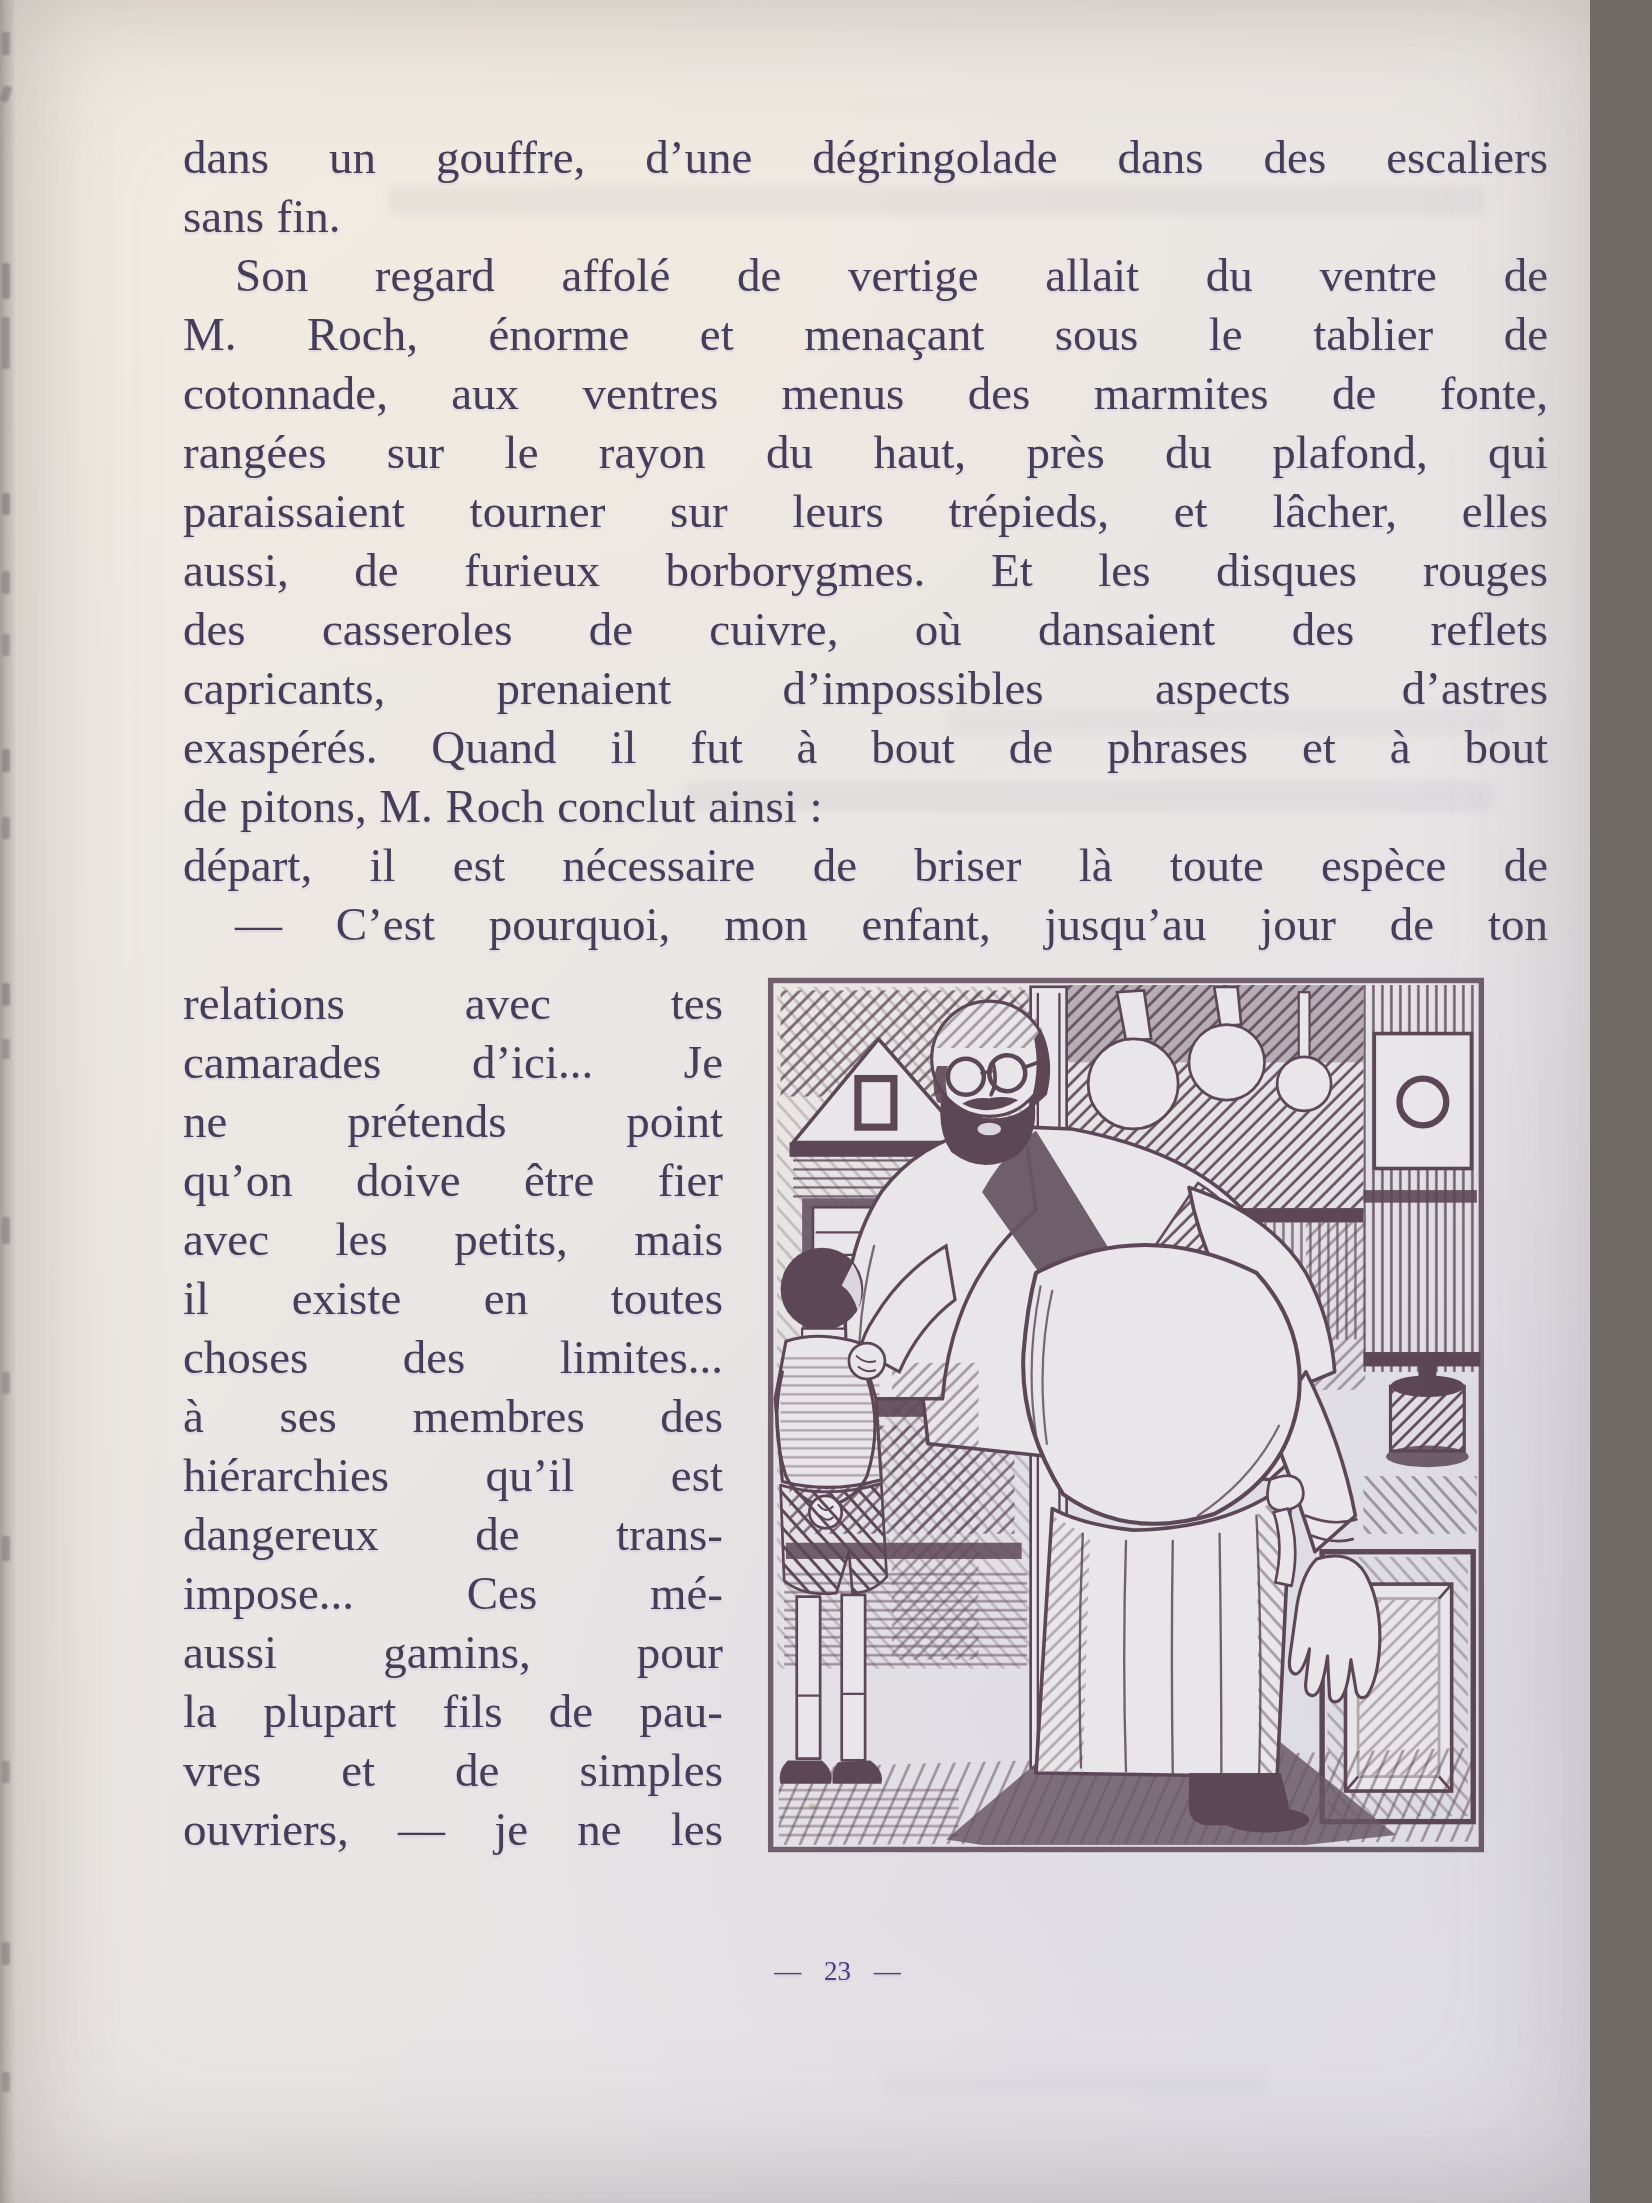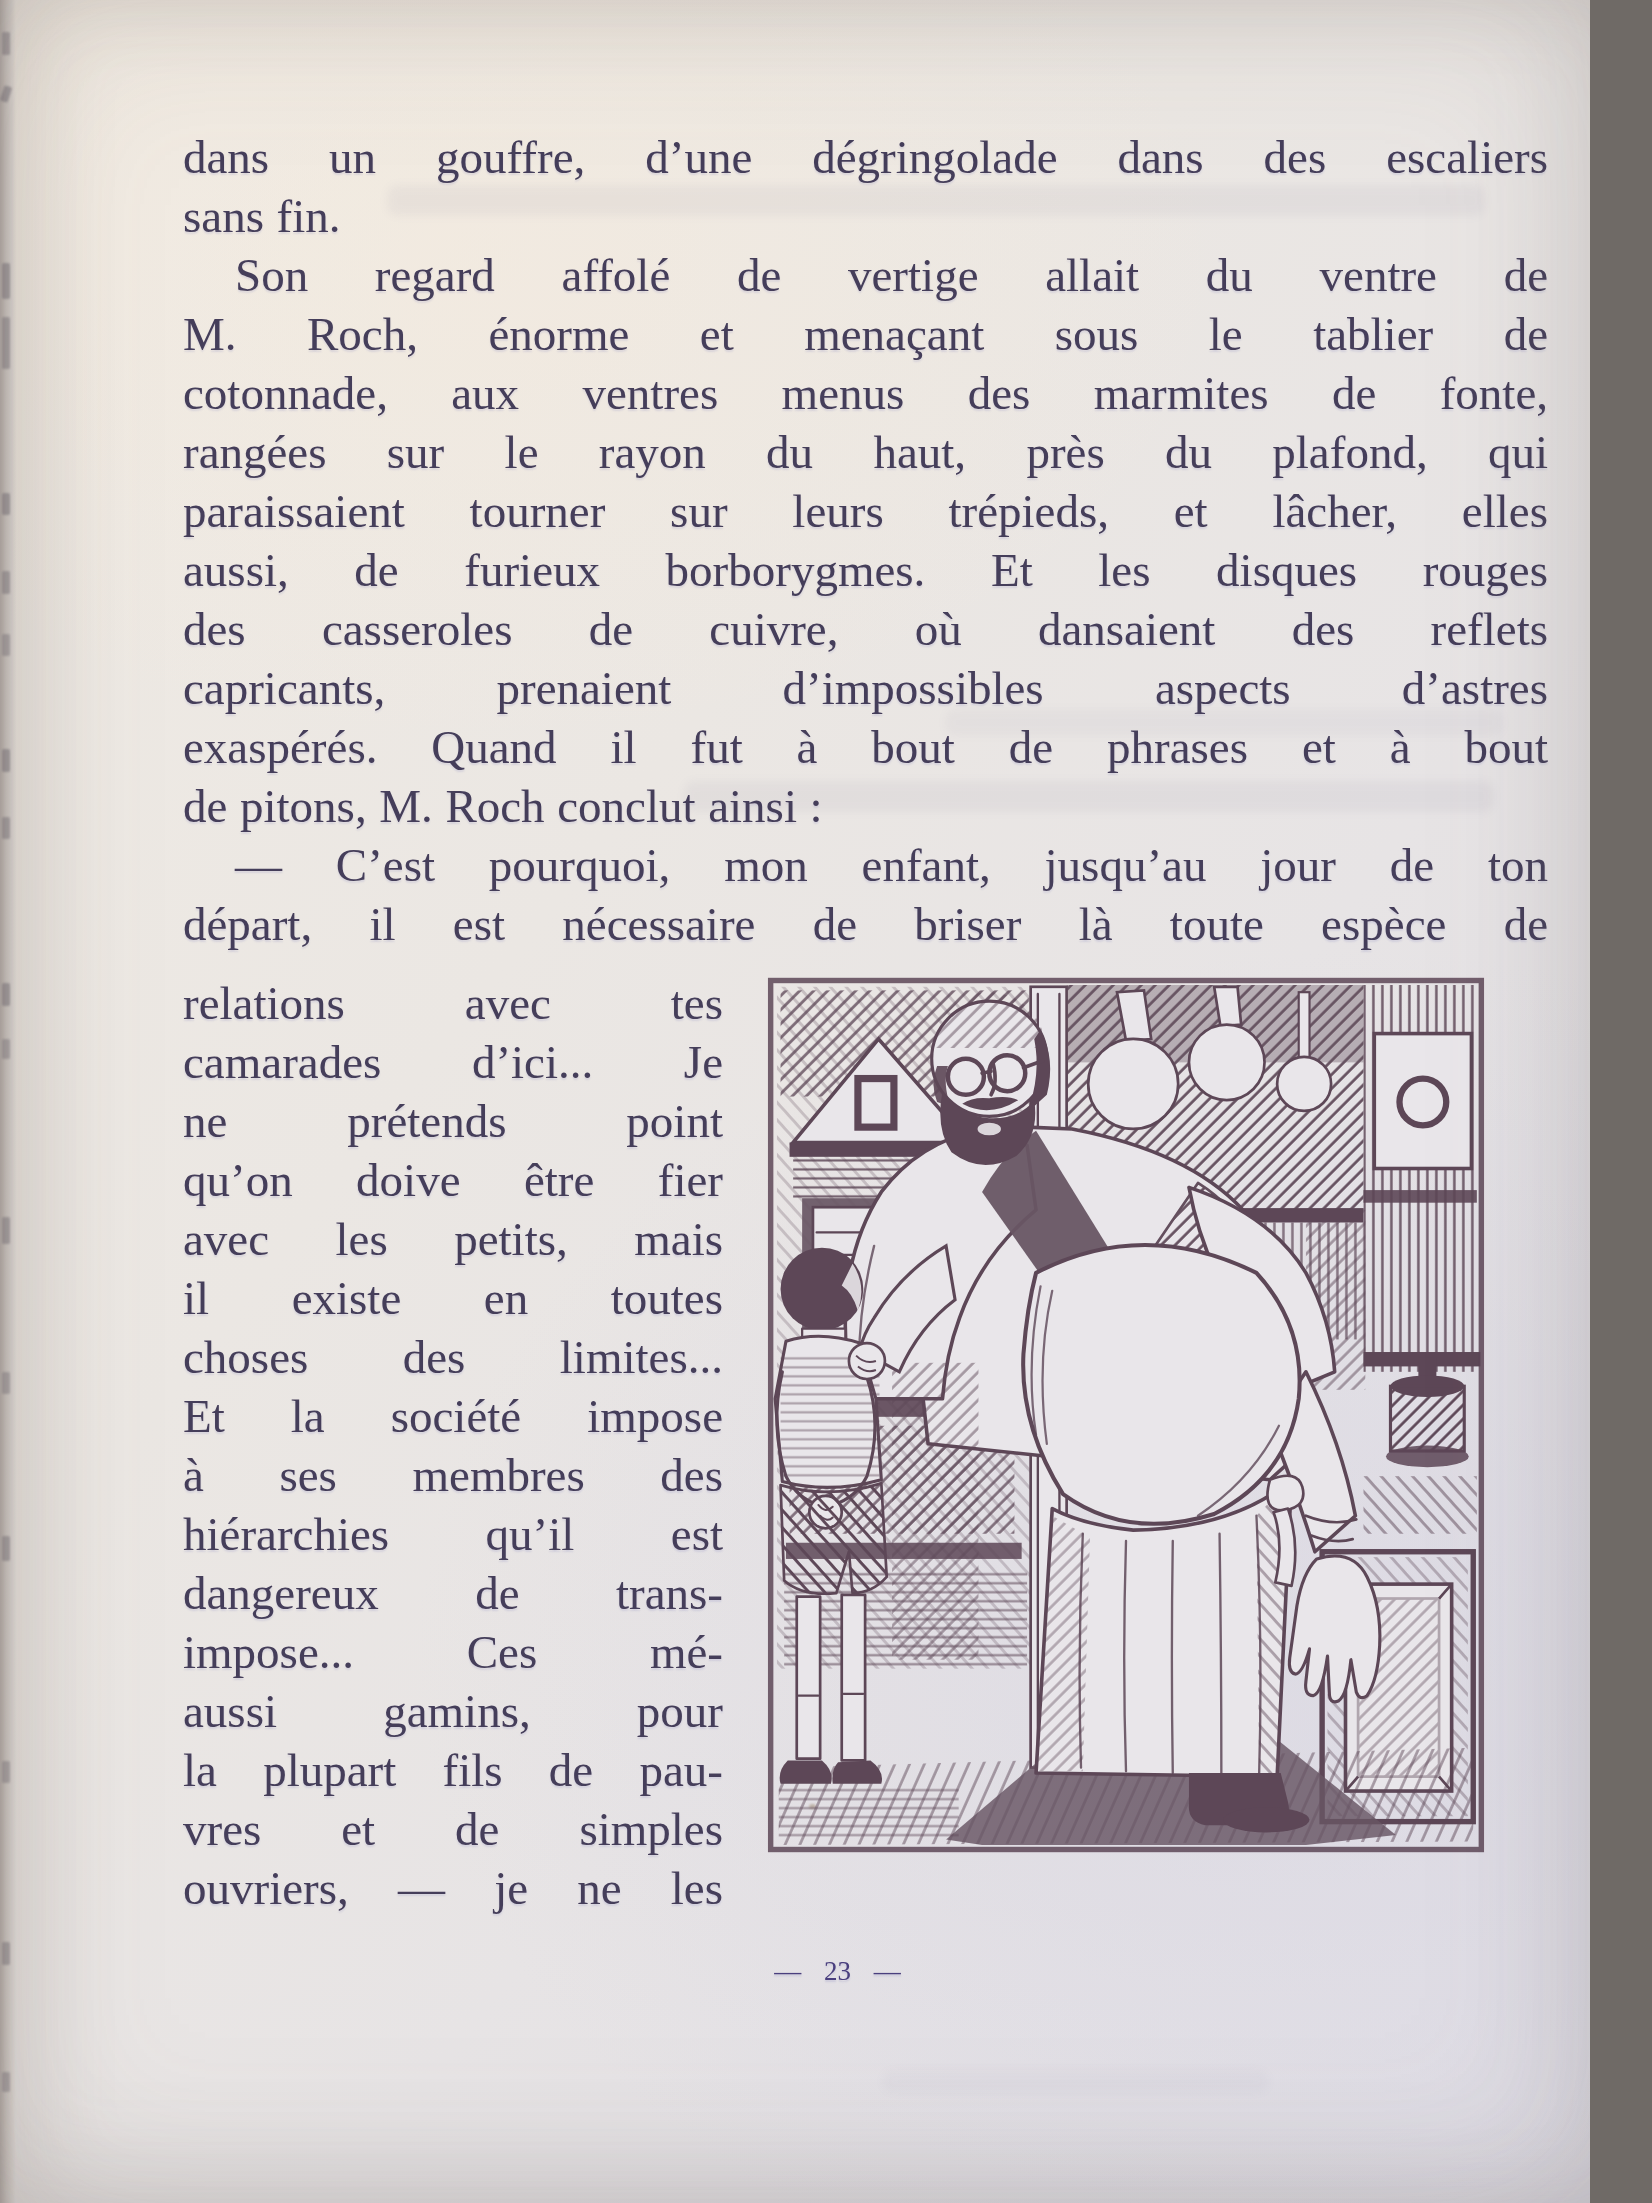--- a/index.html
+++ b/index.html
@@ -83,34 +83,33 @@
       <div class="ln">cotonnade, aux ventres menus des marmites de fonte,</div>
       <div class="ln">rangées sur le rayon du haut, près du plafond, qui</div>
       <div class="ln">paraissaient tourner sur leurs trépieds, et lâcher, elles</div>
       <div class="ln">aussi, de furieux borborygmes. Et les disques rouges</div>
       <div class="ln">des casseroles de cuivre, où dansaient des reflets</div>
       <div class="ln">capricants, prenaient d’impossibles aspects d’astres</div>
       <div class="ln">exaspérés. Quand il fut à bout de phrases et à bout</div>
       <div class="ln endline">de pitons, M. Roch conclut ainsi :</div>
     </section>
     <section>
+      <div class="ln">départ, il est nécessaire de briser là toute espèce de</div>
       <div class="ln ind">— C’est pourquoi, mon enfant, jusqu’au jour de ton</div>
-      <div class="ln">départ, il est nécessaire de briser là toute espèce de</div>
     </section>
   </main>
 
   <div class="col">
     <div class="ln lsp">relations avec tes</div>
     <div class="ln">camarades d’ici... Je</div>
     <div class="ln lsp">ne prétends point</div>
     <div class="ln">qu’on doive être fier</div>
     <div class="ln">avec les petits, mais</div>
     <div class="ln">il existe en toutes</div>
     <div class="ln">choses des limites...</div>
-    <div class="ln">Et la société impose</div>
     <div class="ln">à ses membres des</div>
     <div class="ln">hiérarchies qu’il est</div>
     <div class="ln">dangereux de trans-</div>
     <div class="ln">impose... Ces mé-</div>
     <div class="ln">aussi gamins, pour</div>
     <div class="ln">la plupart fils de pau-</div>
     <div class="ln">vres et de simples</div>
     <div class="ln">ouvriers, — je ne les</div>
   </div>
 

